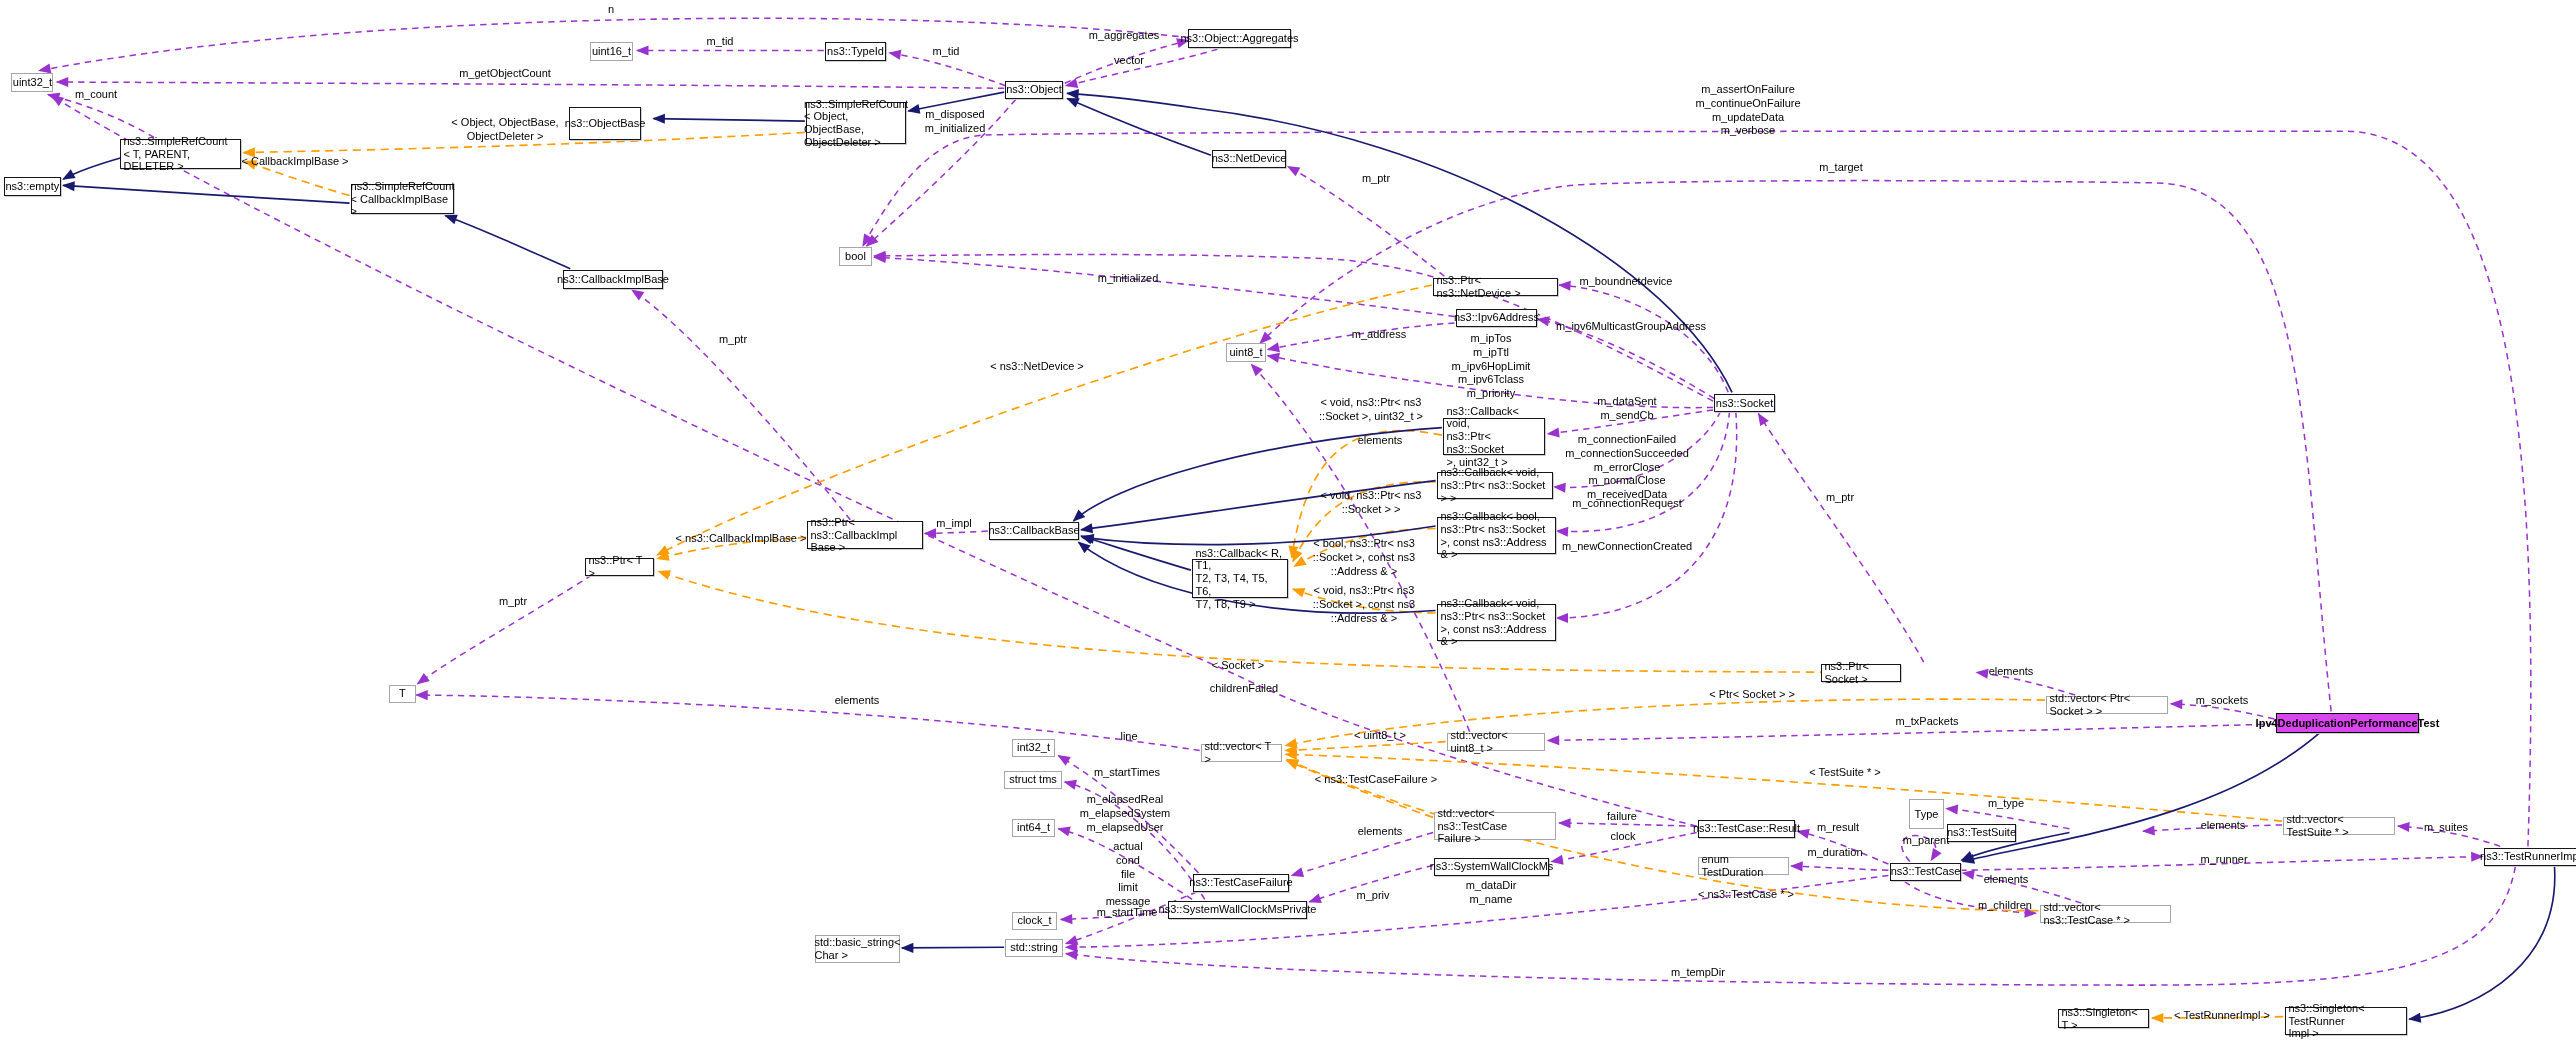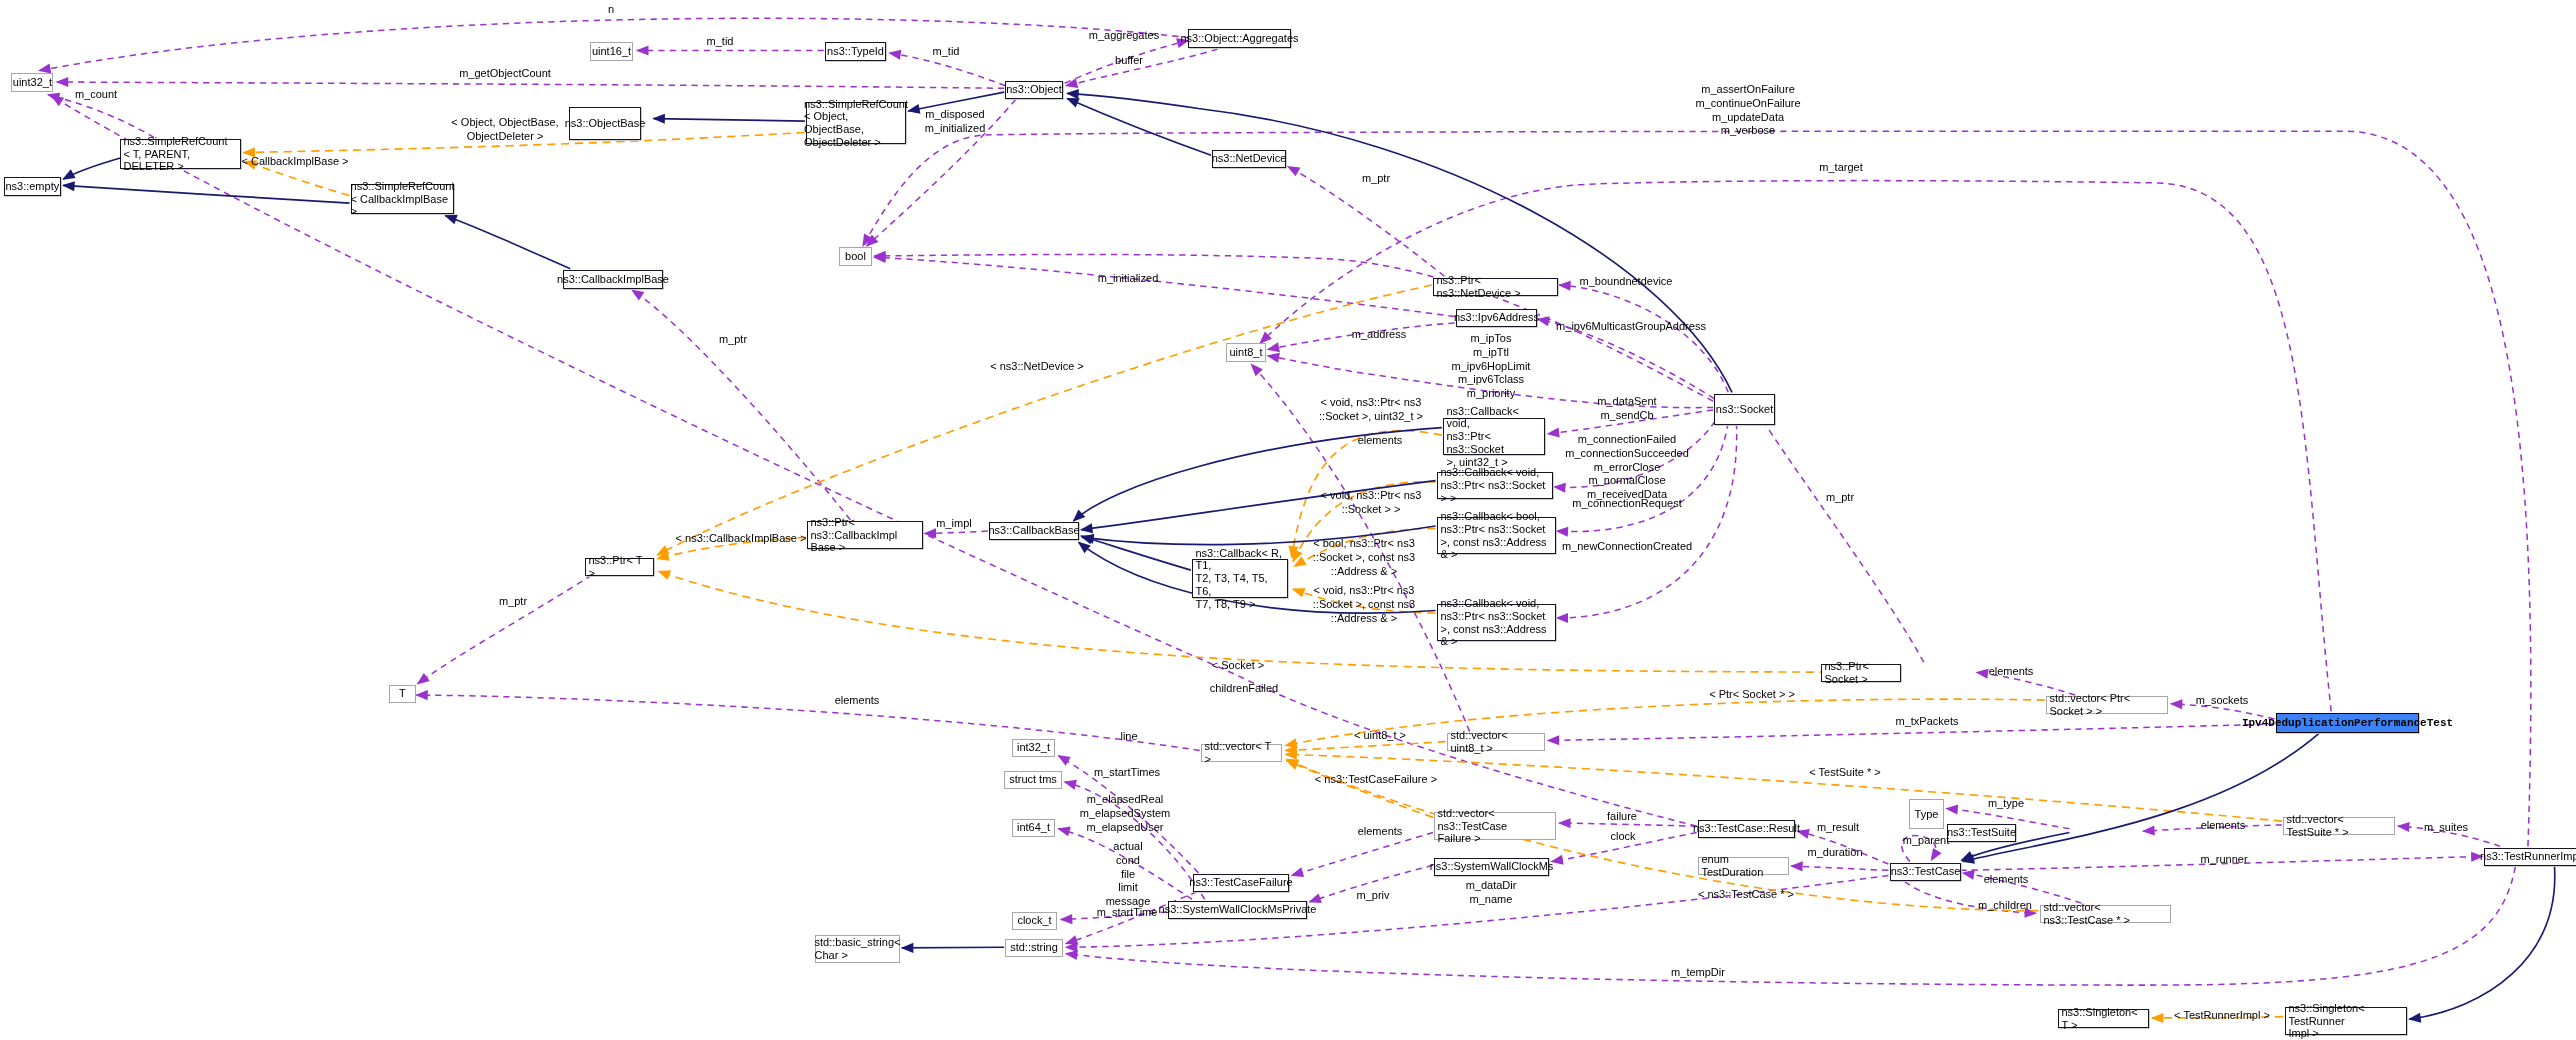--- a/index.html
+++ b/index.html
@@ -7,21 +7,21 @@
           font-family:"Liberation Sans",sans-serif;overflow:hidden;}
   #edges{position:absolute;left:0;top:0;width:2576px;height:1040px;}
   .p{stroke:#9a32cd;stroke-width:2.4;fill:none;stroke-dasharray:10 8;}
   .o{stroke:#ff9d00;stroke-width:2.6;fill:none;stroke-dasharray:13 9;}
   .n{stroke:#191970;stroke-width:2.6;fill:none;}
   .node{position:absolute;background:#ffffff;border:1px solid #15151f;
         display:flex;align-items:center;justify-content:center;text-align:left;
         font-size:11px;line-height:1.16;color:#000;white-space:pre-line;
         box-shadow:0.9px 0.9px 0 #c9c9c9;z-index:2;box-sizing:border-box;padding:0.6px 2.5px;}
   .g{border:0.8px solid #a7a7a7;box-shadow:none;}
-  .main{background:#3b82f6;border:1.4px solid #000;font-weight:bold;font-family:Liberation Mono, monospace;}
+  .main{background:#d946ef;border:1.4px solid #000;font-weight:bold;}
   .elb{position:absolute;font-size:11px;line-height:1.25;color:#000;text-align:center;
        transform:translateX(-50%);white-space:pre-line;z-index:3;}
 </style>
 </head>
 <body>
 
 <div id="canvas">
 
 <svg id="edges" xmlns="http://www.w3.org/2000/svg" width="2576" height="1040" viewBox="0 0 4084 1649">
   <defs>
@@ -135,21 +135,21 @@
 &lt; T, PARENT, DELETER &gt;</div>
 <div class="node" style="left:3.8px;top:177px;width:57px;height:19px">ns3::empty</div>
 <div class="node" style="left:351px;top:184px;width:103px;height:30px">ns3::SimpleRefCount
 &lt; CallbackImplBase &gt;</div>
 <div class="node" style="left:563px;top:270px;width:100px;height:19px">ns3::CallbackImplBase</div>
 <div class="node" style="left:1212px;top:150px;width:74px;height:17.7px">ns3::NetDevice</div>
 <div class="node g" style="left:839px;top:247px;width:33px;height:19px">bool</div>
 <div class="node" style="left:1433px;top:278px;width:125px;height:17.7px">ns3::Ptr&lt; ns3::NetDevice &gt;</div>
 <div class="node" style="left:1456px;top:309px;width:81px;height:17.7px">ns3::Ipv6Address</div>
 <div class="node g" style="left:1226px;top:343px;width:40px;height:19px">uint8_t</div>
-<div class="node" style="left:1714px;top:394px;width:61px;height:31px">ns3::Socket</div>
+<div class="node" style="left:1714px;top:394px;width:61px;height:18px">ns3::Socket</div>
 <div class="node" style="left:1443px;top:418px;width:102px;height:37px">ns3::Callback&lt; void,
 ns3::Ptr&lt; ns3::Socket
 &gt;, uint32_t &gt;</div>
 <div class="node" style="left:1437px;top:472px;width:116px;height:26.5px">ns3::Callback&lt; void,
 ns3::Ptr&lt; ns3::Socket &gt; &gt;</div>
 <div class="node" style="left:1437px;top:517px;width:119px;height:37px">ns3::Callback&lt; bool,
 ns3::Ptr&lt; ns3::Socket
 &gt;, const ns3::Address &amp; &gt;</div>
 <div class="node" style="left:1437px;top:604px;width:119px;height:37px">ns3::Callback&lt; void,
 ns3::Ptr&lt; ns3::Socket
@@ -188,21 +188,21 @@
 <div class="node g" style="left:2046px;top:696px;width:122px;height:17.7px">std::vector&lt; Ptr&lt; Socket &gt; &gt;</div>
 <div class="node main" style="left:2276px;top:713px;width:143px;height:20px">Ipv4DeduplicationPerformanceTest</div>
 <div class="node" style="left:2058px;top:1009px;width:91px;height:19px">ns3::Singleton&lt; T &gt;</div>
 <div class="node" style="left:2285px;top:1007px;width:122px;height:28px">ns3::Singleton&lt; TestRunner
 Impl &gt;</div>
 
 <div class="elb" style="left:611px;top:2.5px">n</div>
 <div class="elb" style="left:720px;top:35px">m_tid</div>
 <div class="elb" style="left:946px;top:45px">m_tid</div>
 <div class="elb" style="left:1124px;top:29px">m_aggregates</div>
-<div class="elb" style="left:1129px;top:54px">buffer</div>
+<div class="elb" style="left:1129px;top:54px">vector</div>
 <div class="elb" style="left:505px;top:67px">m_getObjectCount</div>
 <div class="elb" style="left:96px;top:88px">m_count</div>
 <div class="elb" style="left:955px;top:108px">m_disposed
 m_initialized</div>
 <div class="elb" style="left:505px;top:116px">&lt; Object, ObjectBase,
 ObjectDeleter &gt;</div>
 <div class="elb" style="left:295px;top:155px">&lt; CallbackImplBase &gt;</div>
 <div class="elb" style="left:1748px;top:83px">m_assertOnFailure
 m_continueOnFailure
 m_updateData

